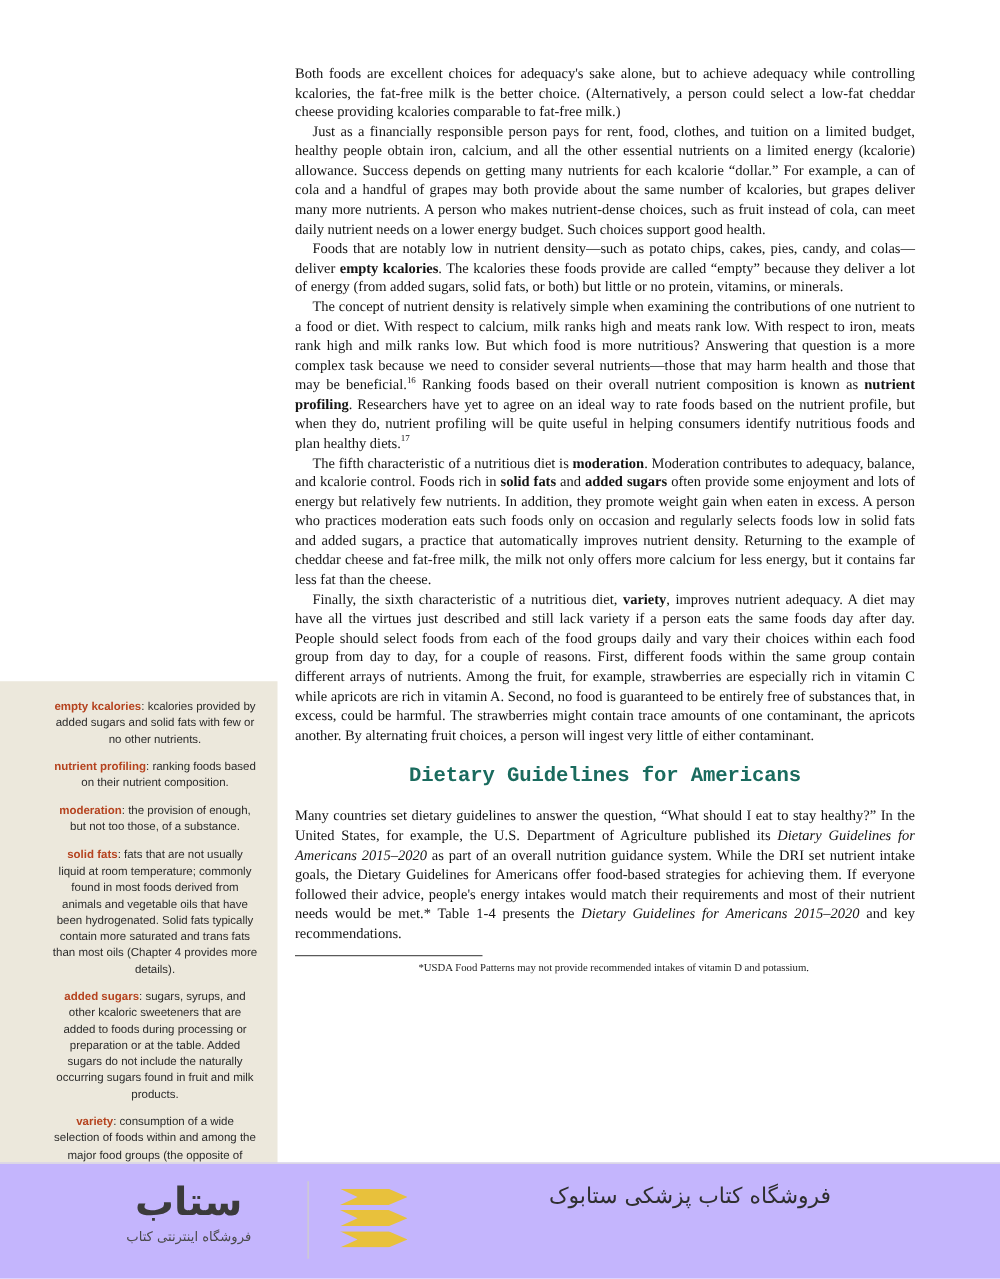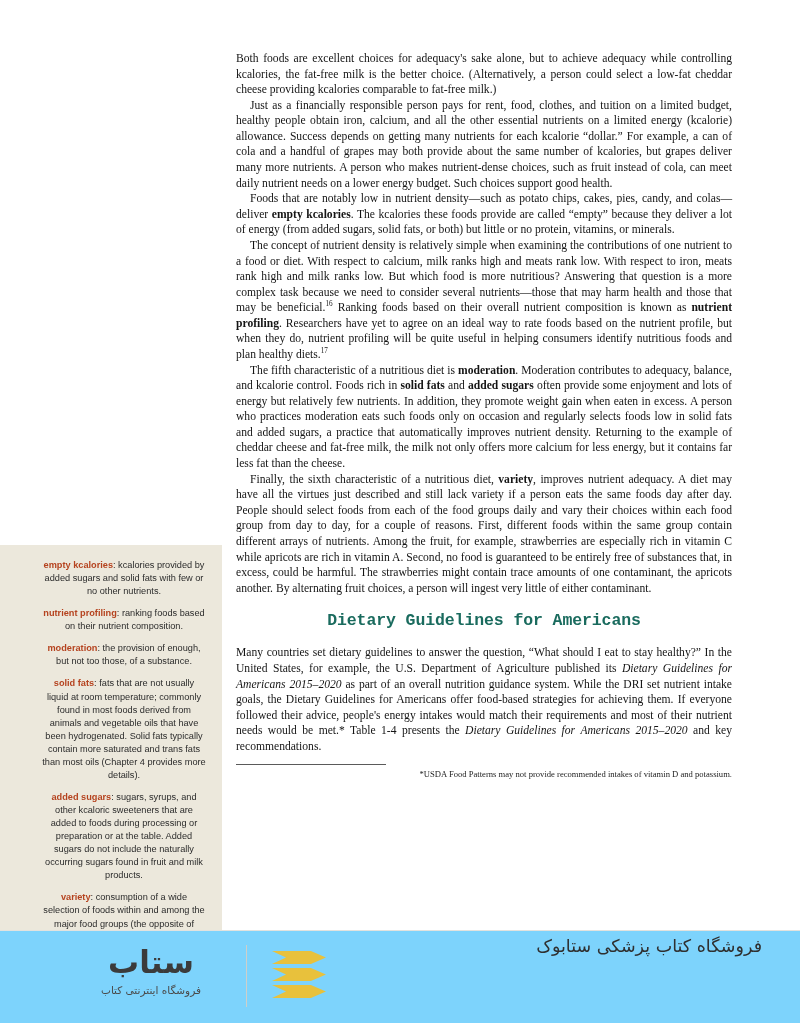--- a/index.html
+++ b/index.html
@@ -79,39 +79,39 @@
     font-weight: bold;
     margin: 14px 0 4px 0;
     text-align: center;
     letter-spacing: -0.1px;
   }
 
   .footnote {
     margin-top: 14px;
     font-size: 8.6px;
     line-height: 1.3;
-    text-align: right;
+    text-align: center;
     text-indent: 0;
     color: #222;
   }
   .footnote-rule {
     width: 150px;
     height: 1px;
     background: #5a5a5a;
     margin: 10px 0 4px 0;
   }
 
   
   .footer {
     position: absolute;
     left: 0;
     bottom: 0;
     width: 800px;
     height: 92px;
-    background: #7dd3fc;
+    background: #c4b5fd;
     border-top: 1px solid #e2e2de;
   }
   .footer-inner {
     position: relative;
     width: 100%;
     height: 100%;
   }
   .logo-left {
     position: absolute;
     left: 66px;
@@ -153,22 +153,22 @@
   .chev {
     width: 54px;
     height: 13px;
     background: #e8c13c;
     margin-bottom: 4px;
     clip-path: polygon(0 0, 72% 0, 100% 50%, 72% 100%, 0 100%, 26% 50%);
   }
   .right-text {
     position: absolute;
     right: 38px;
-    top: 5px;
-    text-align: right;
+    top: 16px;
+    text-align: center;
     width: 420px;
   }
   .right-text .fa-line {
     font-family: "DejaVu Sans", sans-serif;
     font-size: 17.5px;
     color: #2f2f2f;
     direction: rtl;
     margin-bottom: 6px;
   }
   .right-text .url-line {

